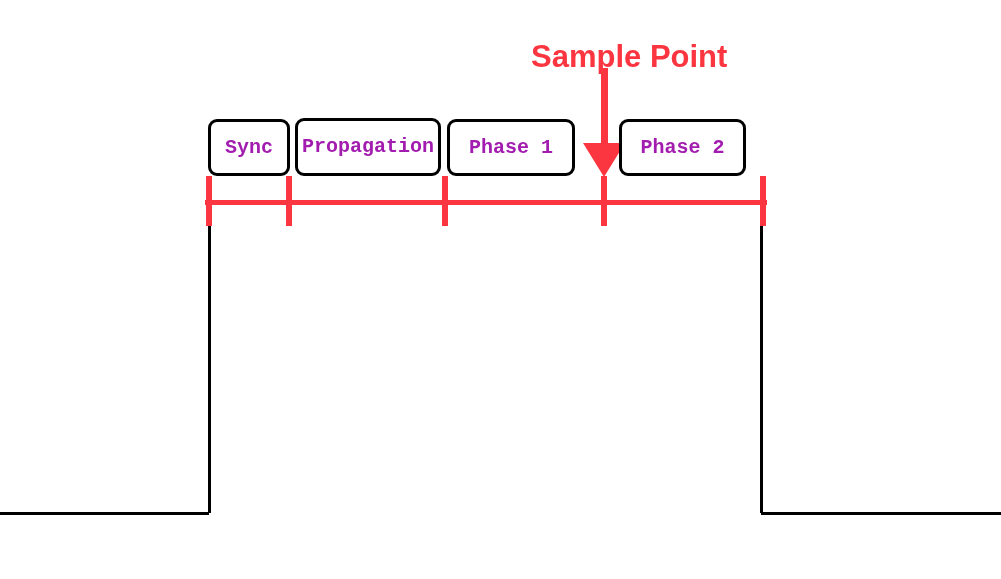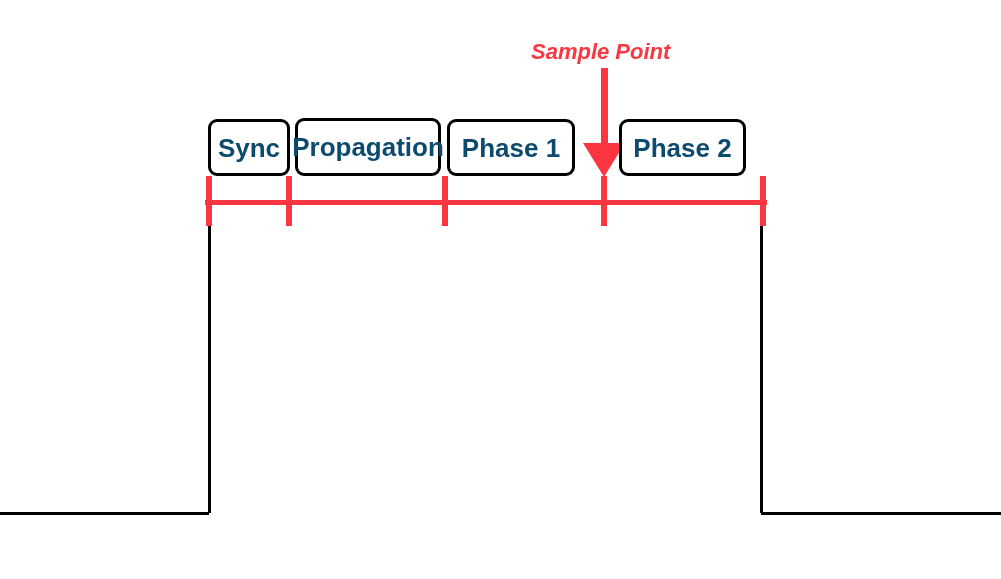--- a/index.html
+++ b/index.html
@@ -31,37 +31,36 @@
     box-sizing: border-box;
     background: #ffffff;
     border: 3px solid #000000;
     border-radius: 9px;
     display: flex;
     align-items: center;
     justify-content: center;
     z-index: 5;
   }
   .seg-label {
-    font-family: Liberation Sans, sans-serif;
+    font-family: Liberation Mono, monospace;
     font-weight: bold;
-    font-size: 26px;
-    color: #0c4a6e;
+    font-size: 20px;
+    color: #a21caf;
     line-height: 1;
     white-space: nowrap;
     letter-spacing: 0px;
   }
   #sample-point-label {
     position: absolute;
     font-family: "Liberation Sans", sans-serif;
     font-weight: bold;
-    font-size: 22px;
+    font-size: 31px;
     color: #fb3640;
     white-space: nowrap;
     z-index: 6;
-    font-style: italic;
   }
 </style>
 </head>
 <body>
 
 <div id="stage">
 
   <svg id="diagram-svg" viewBox="0 0 1001 579" xmlns="http://www.w3.org/2000/svg">
 
     <g>

